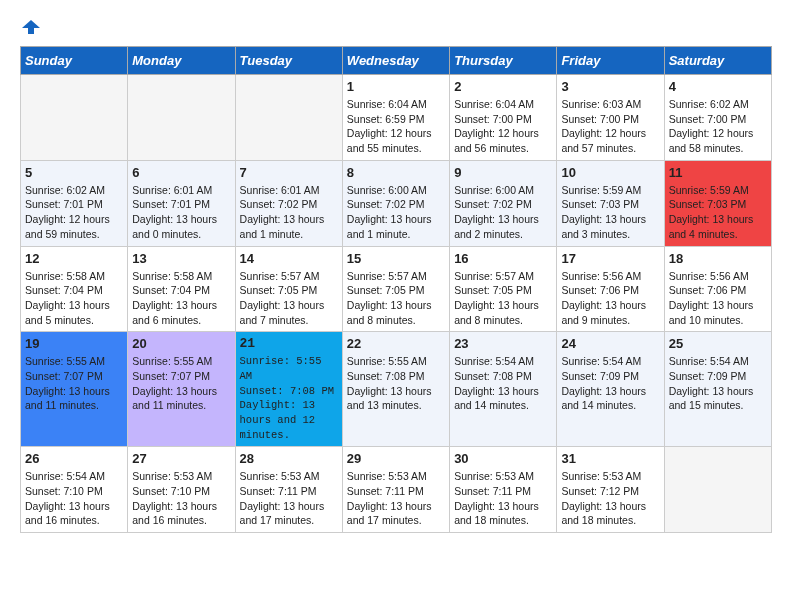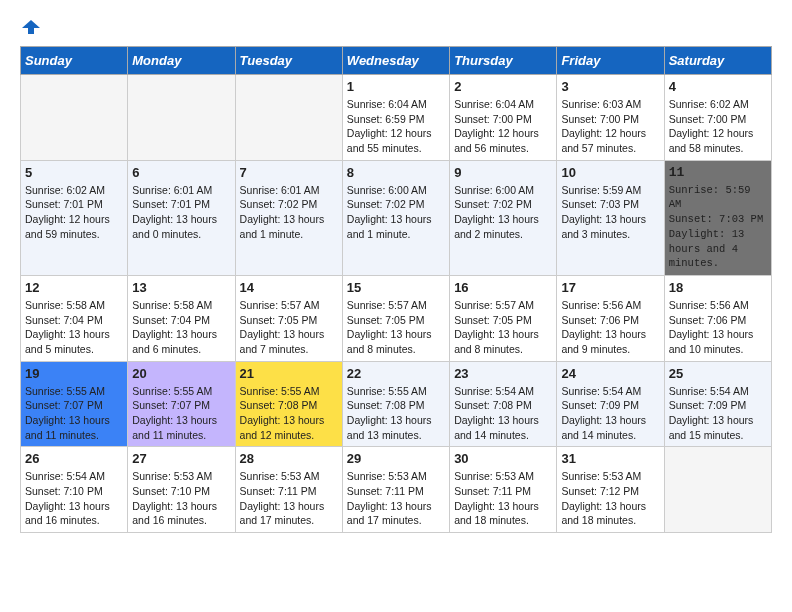--- a/index.html
+++ b/index.html
@@ -168,21 +168,21 @@
           <div class="day-info">Sunrise: 6:00 AM<br>Sunset: 7:02 PM<br>Daylight: 13 hours and 1 minute.</div>
         </td>
         <td style="background: rgb(240, 244, 251);">
           <span class="day-number">9</span>
           <div class="day-info">Sunrise: 6:00 AM<br>Sunset: 7:02 PM<br>Daylight: 13 hours and 2 minutes.</div>
         </td>
         <td style="background: rgb(240, 244, 251);">
           <span class="day-number">10</span>
           <div class="day-info">Sunrise: 5:59 AM<br>Sunset: 7:03 PM<br>Daylight: 13 hours and 3 minutes.</div>
         </td>
-        <td style="background: #737373; font-family: Liberation Mono, monospace;">
+        <td style="background: #ef4444;">
           <span class="day-number">11</span>
           <div class="day-info">Sunrise: 5:59 AM<br>Sunset: 7:03 PM<br>Daylight: 13 hours and 4 minutes.</div>
         </td>
       </tr>
       <tr>
         <td>
           <span class="day-number">12</span>
           <div class="day-info">Sunrise: 5:58 AM<br>Sunset: 7:04 PM<br>Daylight: 13 hours and 5 minutes.</div>
         </td>
         <td>
@@ -212,21 +212,21 @@
       </tr>
       <tr>
         <td style="background: #3b82f6;">
           <span class="day-number">19</span>
           <div class="day-info">Sunrise: 5:55 AM<br>Sunset: 7:07 PM<br>Daylight: 13 hours and 11 minutes.</div>
         </td>
         <td style="background: #c4b5fd;">
           <span class="day-number">20</span>
           <div class="day-info">Sunrise: 5:55 AM<br>Sunset: 7:07 PM<br>Daylight: 13 hours and 11 minutes.</div>
         </td>
-        <td style="background: #fde047;">
+        <td style="background: #0ea5e9; font-family: Liberation Mono, monospace;">
           <span class="day-number">21</span>
           <div class="day-info">Sunrise: 5:55 AM<br>Sunset: 7:08 PM<br>Daylight: 13 hours and 12 minutes.</div>
         </td>
         <td style="background: rgb(240, 244, 251);">
           <span class="day-number">22</span>
           <div class="day-info">Sunrise: 5:55 AM<br>Sunset: 7:08 PM<br>Daylight: 13 hours and 13 minutes.</div>
         </td>
         <td style="background: rgb(240, 244, 251); margin-top: 20px;">
           <span class="day-number">23</span>
           <div class="day-info">Sunrise: 5:54 AM<br>Sunset: 7:08 PM<br>Daylight: 13 hours and 14 minutes.</div>

